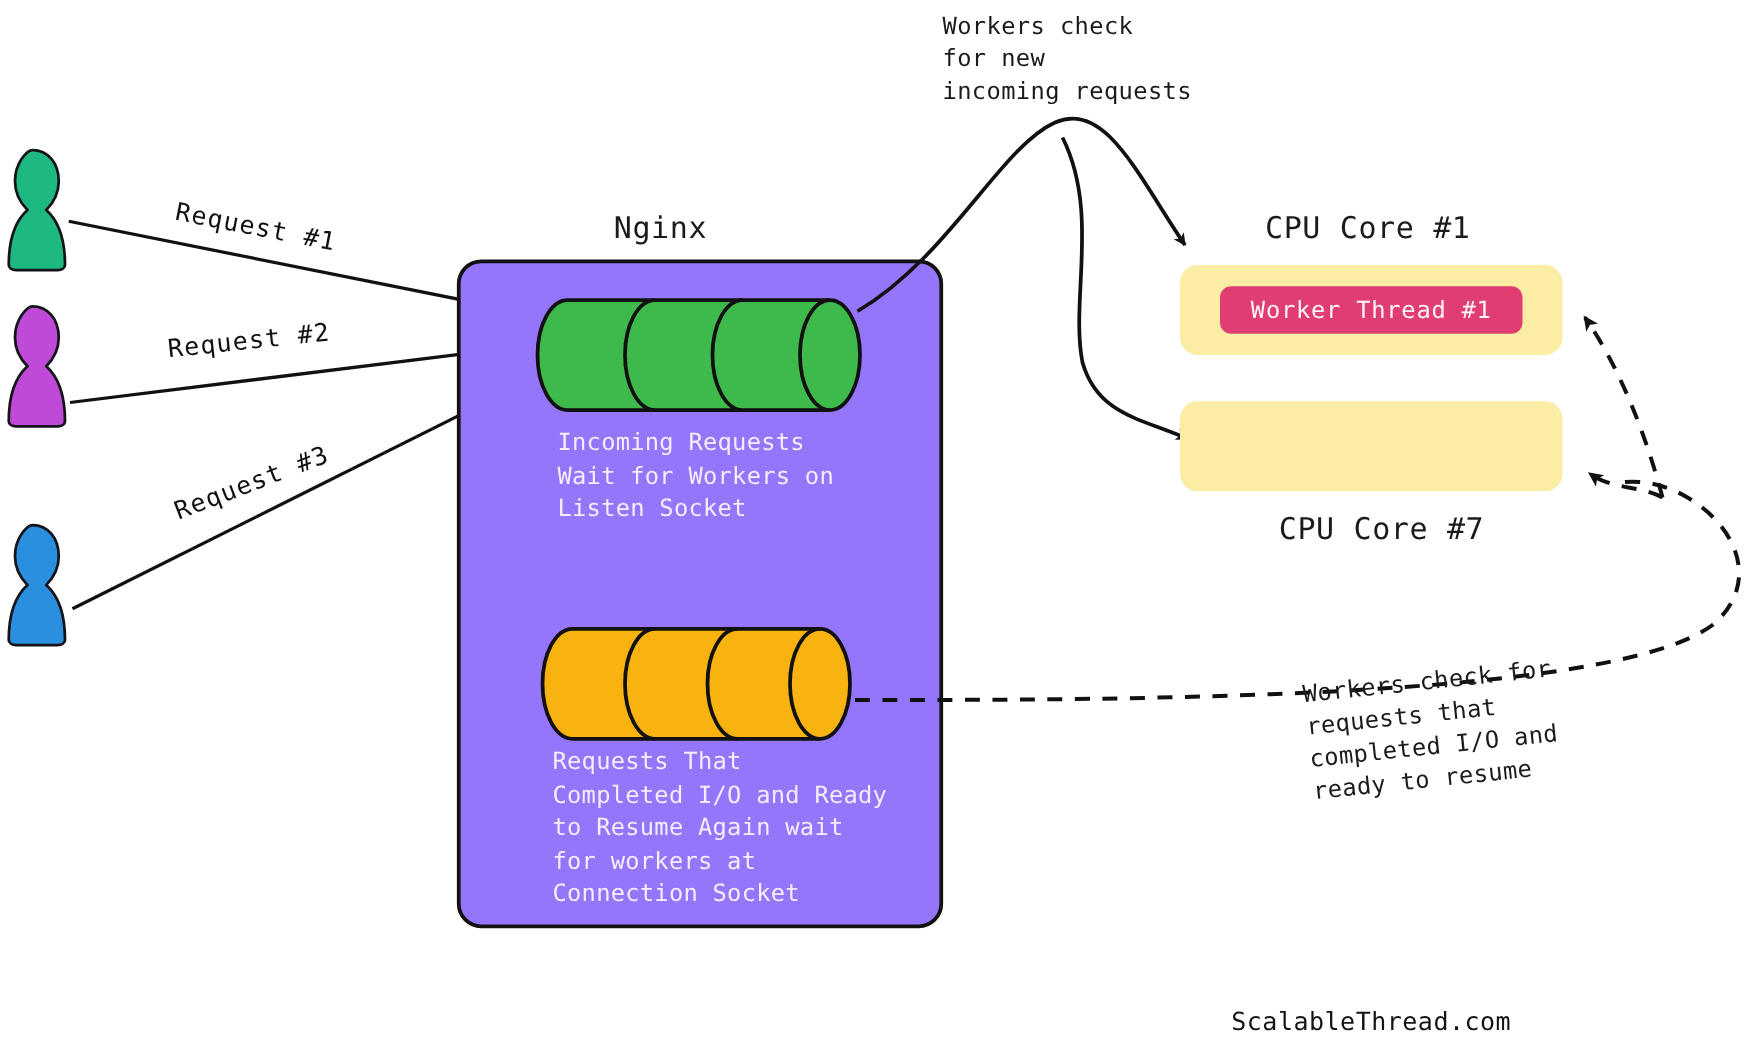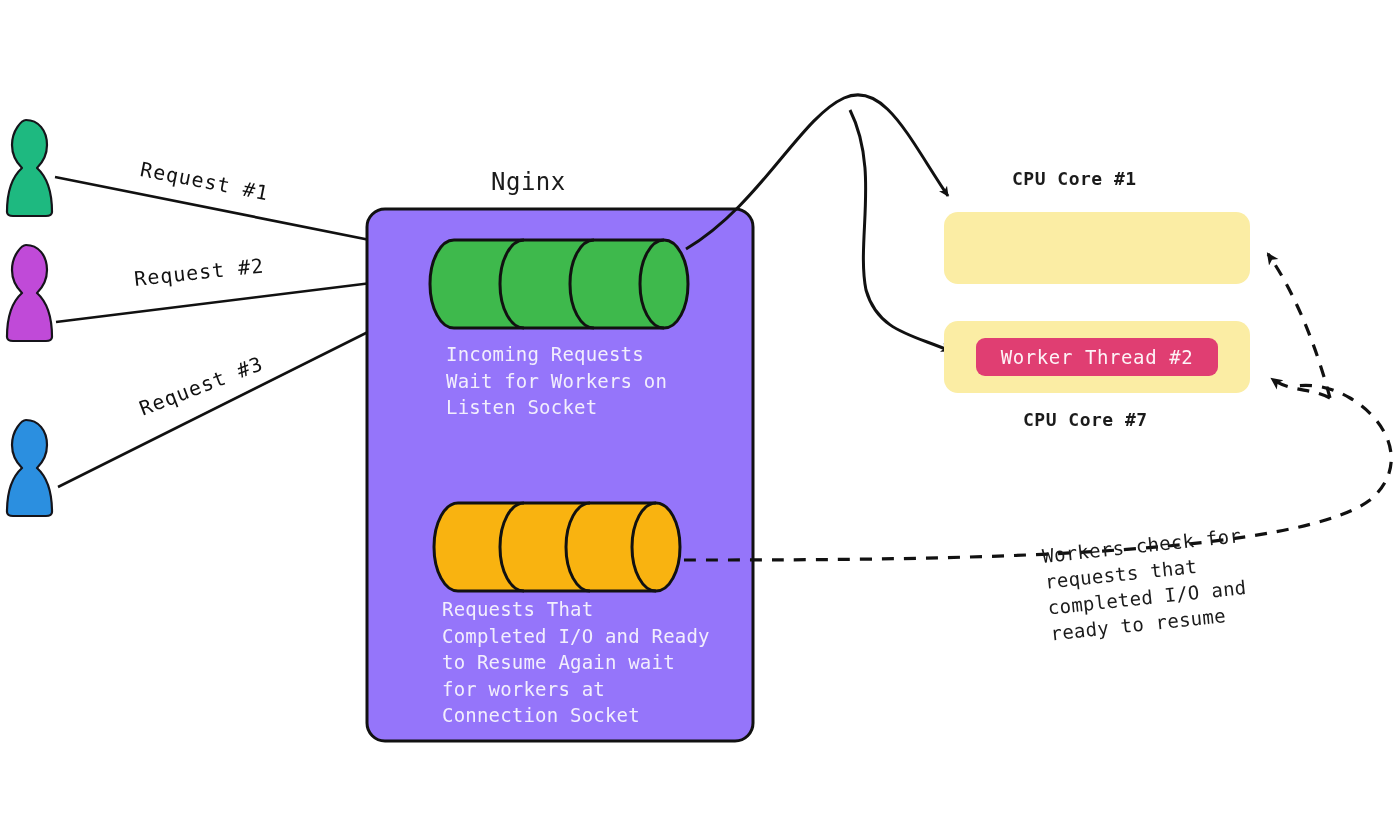--- a/index.html
+++ b/index.html
@@ -28,23 +28,22 @@
     position: absolute;
     white-space: pre;
     font-family: "DejaVu Sans Mono", "Liberation Mono", monospace;
     color: #1b1b1b;
   }
   .nginx-label {
     font-size: 24px;
     letter-spacing: 0.5px;
   }
   .core-label {
-    font-size: 18px;
+    font-size: 24px;
     letter-spacing: 0.5px;
-    font-weight: bold;
   }
   .annot {
     font-size: 19px;
     line-height: 26px;
     letter-spacing: 0.3px;
   }
   .req-label {
     font-size: 20px;
     letter-spacing: 1px;
     color: #111111;
@@ -145,29 +144,33 @@
   <div class="txt cyl-caption" style="left:446px; top:341px;">Incoming Requests
 Wait for Workers on
 Listen Socket</div>
 
   <div class="txt cyl-caption" style="left:442px; top:596px;">Requests That
 Completed I/O and Ready
 to Resume Again wait
 for workers at
 Connection Socket</div>
 
+  <div class="txt annot" style="left:754px; top:8px;">Workers check
+for new
+incoming requests</div>
 
   <div class="txt annot" style="left:1041px; top:543px; transform:rotate(-6deg); transform-origin:left top;">Workers check for
 requests that
 completed I/O and
 ready to resume</div>
 
   <div class="txt core-label" style="left:1012px; top:168px;">CPU Core #1</div>
   <div class="core-box" style="left:944px; top:212px; width:306px; height:72px; background:#fbeda4;"></div>
+  <div class="worker-pill" style="left:976px; top:229px; width:242px; height:38px; background:#e03e72;">
+    <span>Worker Thread #1</span>
+  </div>
 
   <div class="core-box" style="left:944px; top:321px; width:306px; height:72px; background:#fbeda4;"></div>
-  <div class="worker-pill" style="left:976px; top:338px; width:242px; height:38px; background:#e03e72;">
-    <span>Worker Thread #2</span>
-  </div>
   <div class="txt core-label" style="left:1023px; top:409px;">CPU Core #7</div>
 
+  <div class="txt footer" style="left:985px; top:805px;">ScalableThread.com</div>
 
 </div>
 
 </body></html>

